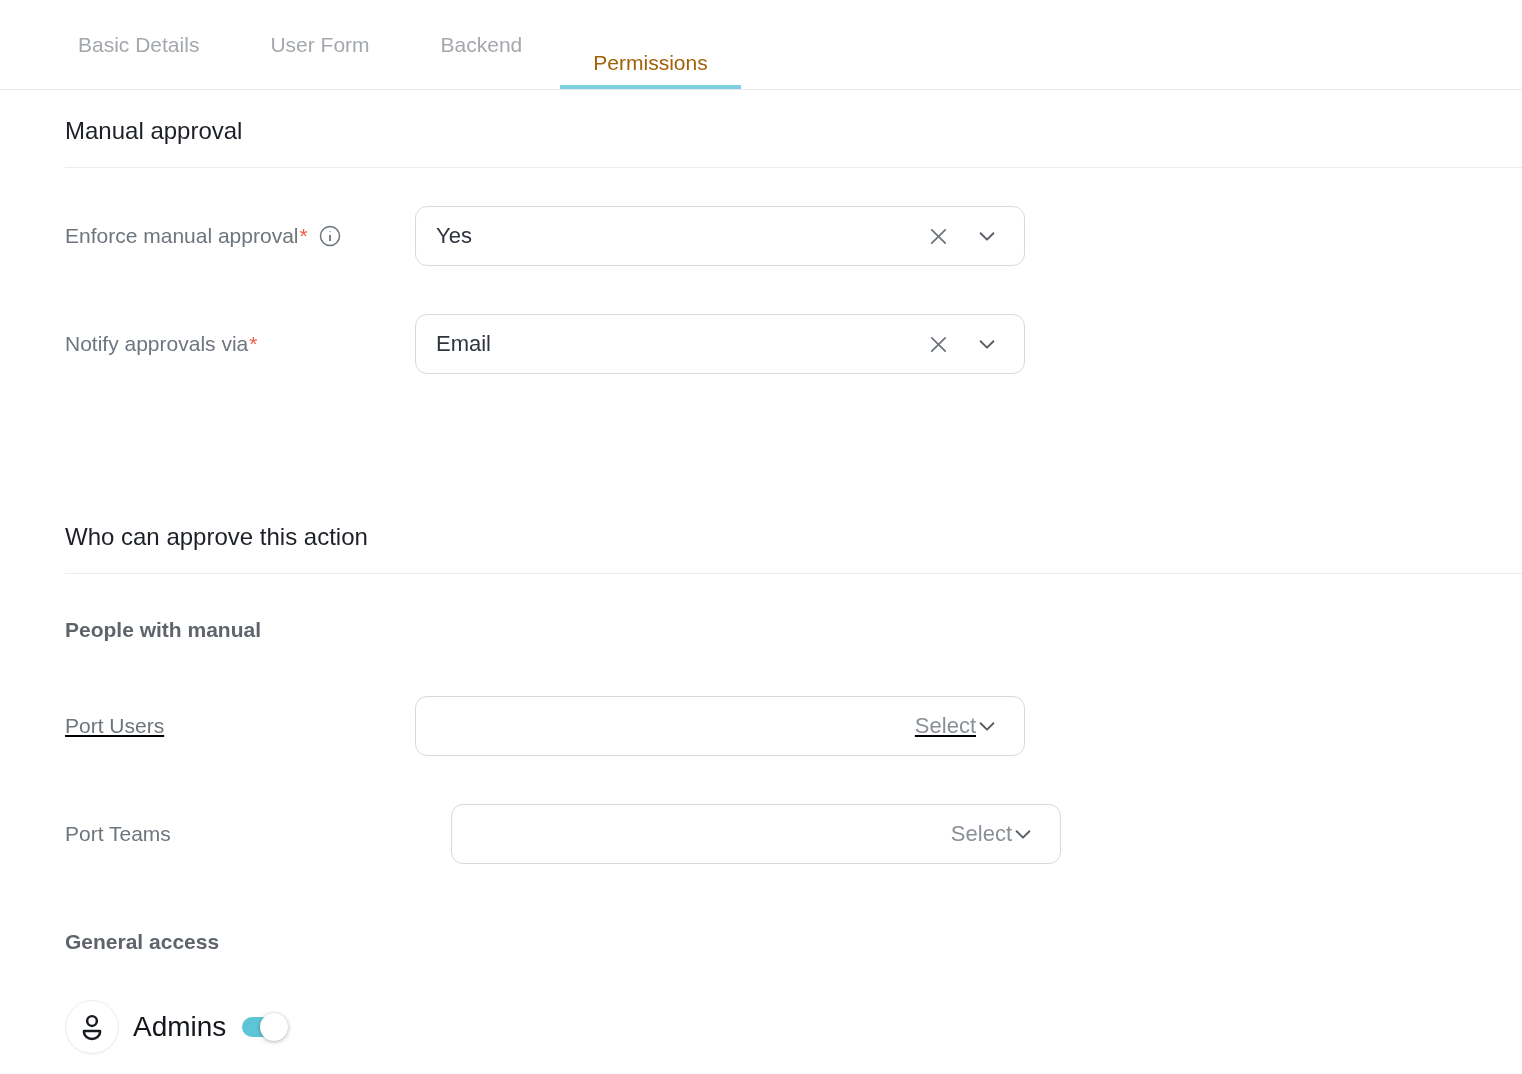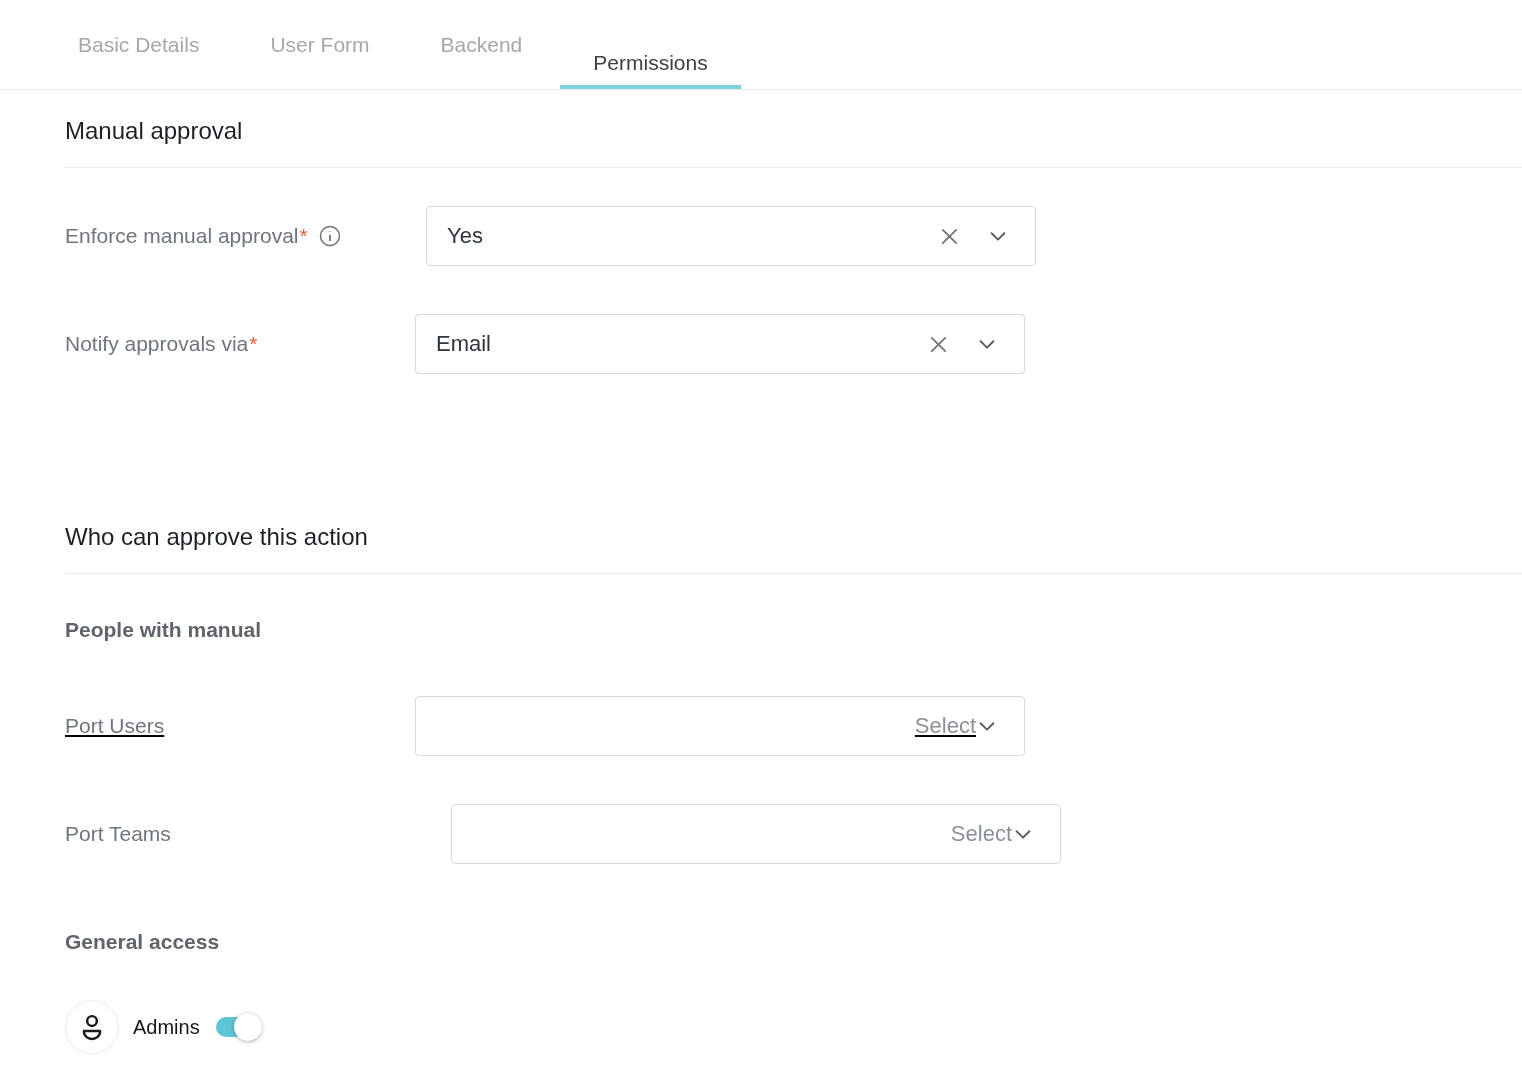--- a/index.html
+++ b/index.html
@@ -4,60 +4,60 @@
 <style>
   * { margin:0; padding:0; box-sizing:border-box; }
   html,body { width:1522px; height:1074px; background:#ffffff; overflow:hidden;
               font-family:"Liberation Sans", sans-serif; }
 
   
   .tabbar { display:flex; align-items:stretch; height:90px; border-bottom:1px solid #e9eaec;
             padding-left:45px; }
   .tab { display:flex; align-items:center; padding:0 33px; margin-right:5px;
          font-size:21px; color:#a4a8ad; cursor:pointer; }
-  .tab.active { color:#404040; border-bottom:4px solid #7ed0de;margin-top:40px; }
+  .tab.active { color:#a16207; border-bottom:4px solid #7ed0de;margin-top:40px; }
 
   
   .content { margin-left:65px; }
 
   .section-title { font-size:24px; color:#1d2127; padding-top:27px; padding-bottom:22px; }
   .divider { border-bottom:1px solid #ebeced; }
 
   .subheading { font-size:21px; font-weight:bold; color:#5f646b; }
 
   .form-row { display:flex; align-items:center; }
   .row-label { width:350px; font-size:21px; color:#6e757d; display:flex; align-items:center; }
   .req { color:#ef5b3e; margin-left:1px; }
   .info-icon { margin-left:10px; display:inline-flex; }
 
-  .select-box { width:610px; height:60px; border:1px solid #d6d9dd; border-radius:4px;
+  .select-box { width:610px; height:60px; border:1px solid #d6d9dd; border-radius:12px;
                 display:flex; align-items:center; padding:0 26px 0 20px; background:#fff;
                 cursor:pointer; }
   .select-value { flex:1; font-size:22px; color:#2f353d; }
   .select-value.placeholder { color:#8a9097;text-align:right; }
   .select-icons { display:flex; align-items:center; gap:26px; }
 
   .icon-btn { display:inline-flex; align-items:center; justify-content:center; cursor:pointer; }
 
   
-  .mt-row1 { margin-top:38px;gap:11px; }
+  .mt-row1 { margin-top:38px; }
   .mt-row2 { margin-top:48px; }
   .gap-to-section2 { margin-top:122px; }
   .mt-subhead1 { margin-top:44px; }
   .mt-prow1 { margin-top:54px;text-decoration:underline; }
   .mt-prow2 { margin-top:48px;gap:36px; }
   .mt-subhead2 { margin-top:66px; }
   .mt-admins { margin-top:46px; }
 
   
   .access-row { display:flex; align-items:center; }
   .avatar { width:54px; height:54px; border-radius:50%; background:#fff;
             border:1px solid #ededee; box-shadow:0 1px 2px rgba(0,0,0,0.04);
             display:flex; align-items:center; justify-content:center; }
-  .access-label { font-size:20px; color:#14181d; margin-left:14px; }
+  .access-label { font-size:28px; color:#14181d; margin-left:14px; }
 
   .toggle { position:relative; width:46px; height:28px; margin-left:16px; cursor:pointer; }
   .toggle .track { position:absolute; left:0; top:4px; width:38px; height:20px;
                    border-radius:10px; background:#5ec5d6; }
   .toggle .thumb { position:absolute; right:0; top:0; width:28px; height:28px;
                    border-radius:50%; background:#fff;
                    box-shadow:0 1px 4px rgba(0,0,0,0.28), 0 0 1px rgba(0,0,0,0.15); }
 
   svg { display:block; }
 </style>

